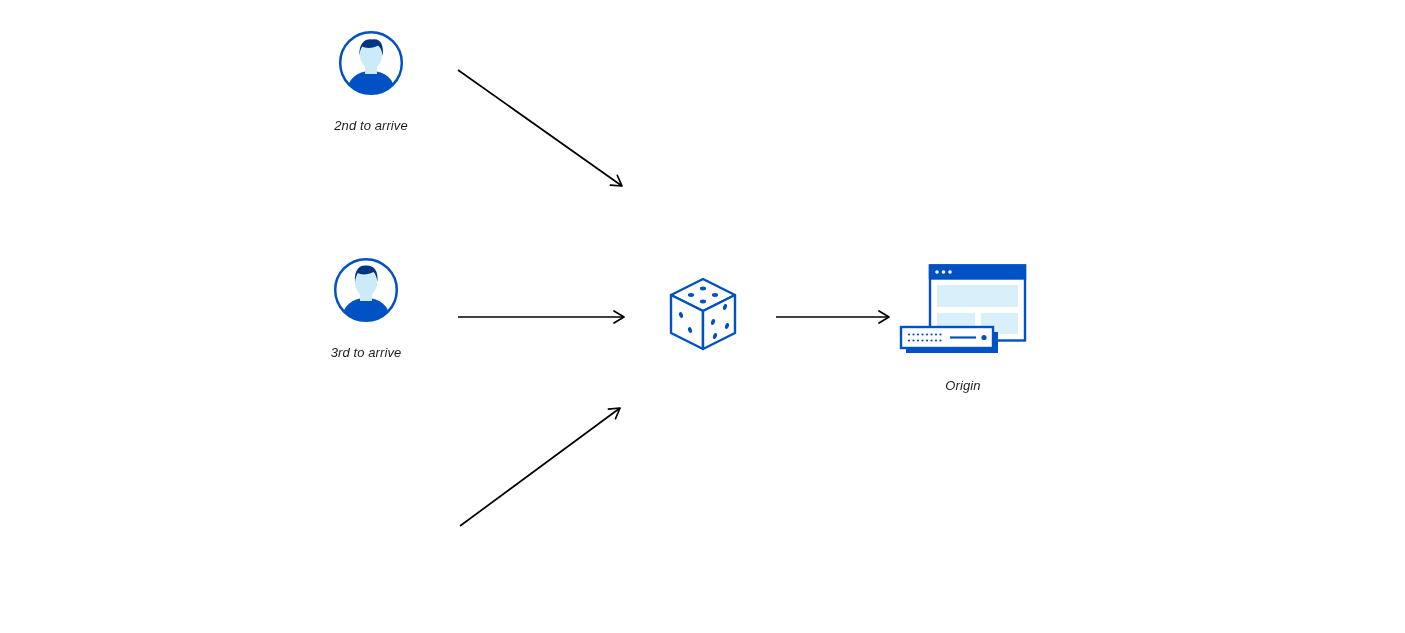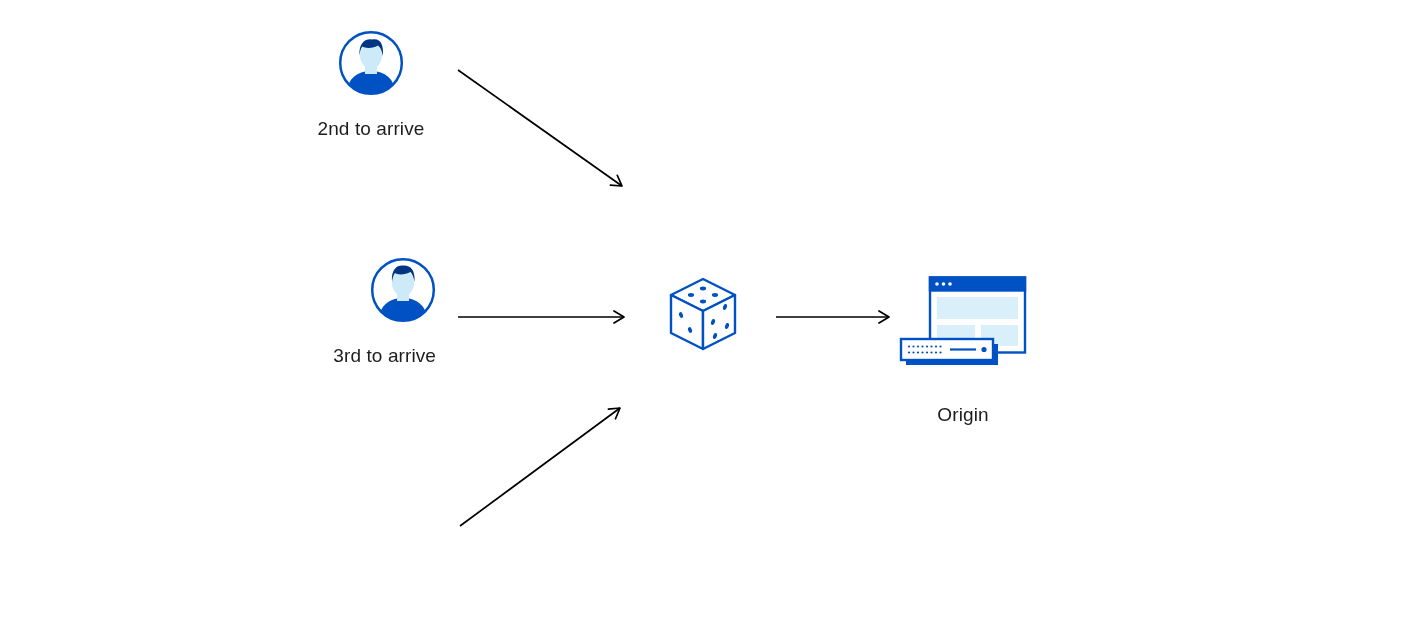--- a/index.html
+++ b/index.html
@@ -13,24 +13,25 @@
   }
   .arrows { position: absolute; left: 0; top: 0; pointer-events: none; }
   .node {
     position: absolute;
     display: flex;
     flex-direction: column;
     align-items: center;
   }
   .node-label {
     margin-top: 22px;
-    font-size: 19px;
+    font-size: 13px;
     color: #1d1d1f;
     letter-spacing: 0.1px;
     white-space: nowrap;
+    font-style: italic;
   }
   .origin-label { margin-top: 18px; }
 </style>
 </head>
 <body>
 
 <div class="canvas">
 
   <svg class="arrows" width="1405" height="633" viewBox="0 0 1405 633">
     <defs>
@@ -58,21 +59,21 @@
         <path d="M33 41 C 18 41 9.5 49 7.5 66 L58.5 66 C 56.5 49 48 41 33 41 Z" fill="#0051c3"></path>
         <rect x="27" y="31" width="12" height="13" fill="#cdeaf9"></rect>
         <ellipse cx="33" cy="25.5" rx="11" ry="13" fill="#cdeaf9"></ellipse>
         <path d="M21.5 26 C 20.5 12 28 8.5 34 9.5 C 42 7.5 46 14 44.8 26 C 43.8 20 42 17 40 15.5 C 36 18.5 26.5 18.5 24.5 16.5 C 22.5 18.5 22 22 21.5 26 Z" fill="#003681"></path>
       </g>
       <circle cx="33" cy="33" r="30.8" fill="none" stroke="#0051c3" stroke-width="2.5"></circle>
     </svg>
     <div class="node-label">2nd to arrive</div>
   </div>
 
-  <div class="node" style="left:296px; top:257px; width:140px;align-items:flex-end;">
+  <div class="node" style="left:296px; top:257px; width:140px;">
     <svg width="66" height="66" viewBox="0 0 66 66">
       <defs>
           <clipPath id="clipB">
             <circle cx="33" cy="33" r="30.8"></circle>
           </clipPath>
         </defs>
       <g clip-path="url(#clipB)">
         <rect width="66" height="66" fill="#ffffff"></rect>
         <path d="M33 41 C 18 41 9.5 49 7.5 66 L58.5 66 C 56.5 49 48 41 33 41 Z" fill="#0051c3"></path>
         <rect x="27" y="31" width="12" height="13" fill="#cdeaf9"></rect>
@@ -100,21 +101,21 @@
         <ellipse cx="12" cy="38" rx="1.9" ry="3" transform="rotate(-18 12 38)"></ellipse>
         <ellipse cx="21" cy="53" rx="1.9" ry="3" transform="rotate(-18 21 53)"></ellipse>
         <ellipse cx="56" cy="30" rx="1.9" ry="3.1" transform="rotate(18 56 30)"></ellipse>
         <ellipse cx="44" cy="45" rx="1.9" ry="3.1" transform="rotate(18 44 45)"></ellipse>
         <ellipse cx="58" cy="49" rx="1.9" ry="3.1" transform="rotate(18 58 49)"></ellipse>
         <ellipse cx="46" cy="59" rx="1.9" ry="3.1" transform="rotate(18 46 59)"></ellipse>
       </g>
     </svg>
   </div>
 
-  <div class="node" style="left:898px; top:276px; width:130px;gap:14px;">
+  <div class="node" style="left:898px; top:264px; width:130px;">
     <svg width="130" height="96" viewBox="0 0 130 96">
 
       <rect x="32" y="1.5" width="95" height="75" fill="#ffffff" stroke="#0051c3" stroke-width="2.4"></rect>
       <rect x="32" y="1.5" width="95" height="13" fill="#0051c3" stroke="#0051c3" stroke-width="2.4"></rect>
       <circle cx="39" cy="8" r="1.8" fill="#ffffff"></circle>
       <circle cx="45.5" cy="8" r="1.8" fill="#ffffff"></circle>
       <circle cx="52" cy="8" r="1.8" fill="#ffffff"></circle>
       <rect x="39" y="21" width="81" height="22" fill="#d9effa"></rect>
       <rect x="39" y="49" width="38" height="21" fill="#d9effa"></rect>
       <rect x="83" y="49" width="37" height="21" fill="#d9effa"></rect>

